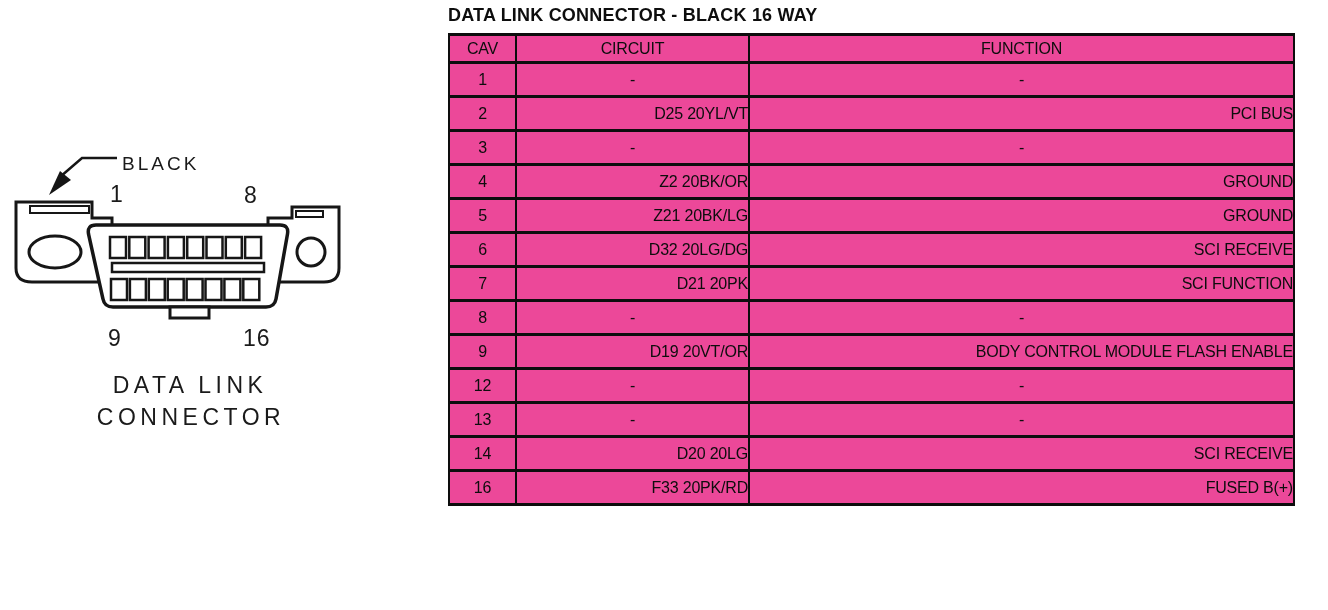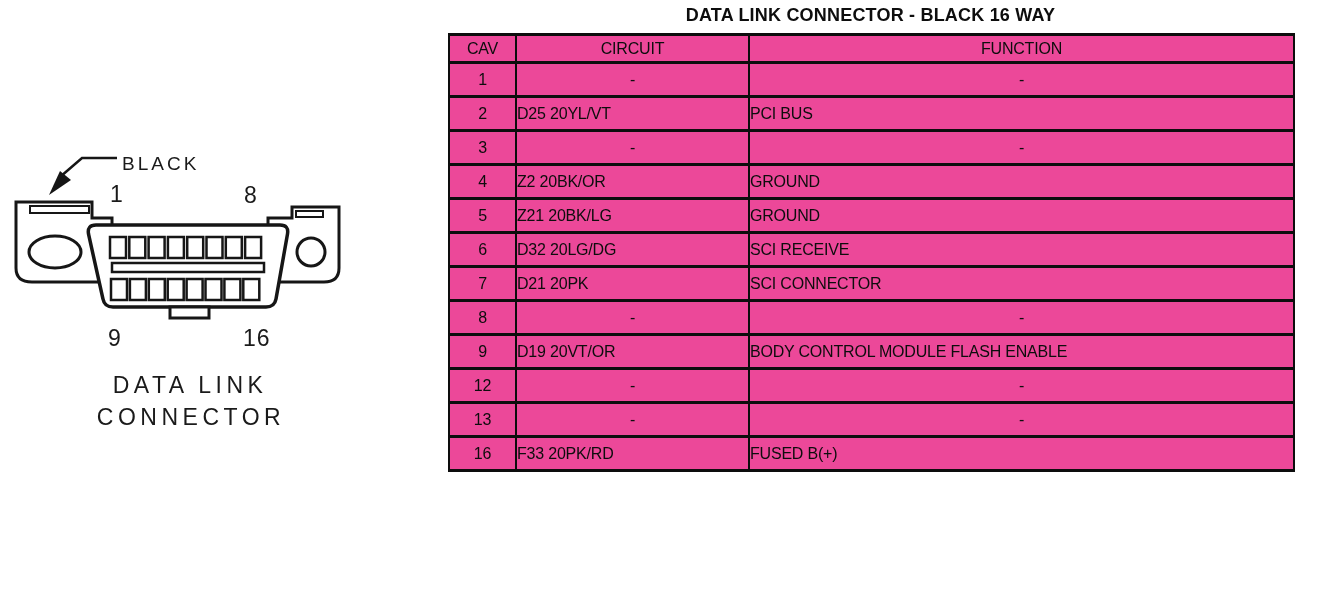--- a/index.html
+++ b/index.html
@@ -10,21 +10,21 @@
     background: #ffffff;
     font-family: "Liberation Sans", sans-serif;
     color: #111111;
     overflow: hidden;
   }
 
   
   .table-title {
     position: absolute;
     left: 448px; top: 5px; width: 845px;
-    text-align: center;
+    text-align: left;
     font-size: 18px;
     font-weight: bold;
     letter-spacing: 0.2px;
     color: #0d0d0d;
   }
   table.dlc {
     position: absolute;
     left: 448px; top: 33px;
     width: 845px;
     border-collapse: collapse;
@@ -40,21 +40,21 @@
     letter-spacing: -0.2px;
     padding: 0;
     overflow: hidden;
     white-space: nowrap;
     color: #0d0d0d;
     background: #ec4899;
   }
   table.dlc th { height: 25px; text-align: center; }
   table.dlc td { height: 31px; }
   td.col-cav { text-align: center; }
-  td.col-circuit, td.col-function { text-align: left; padding-left: 9px; }
+  td.col-circuit, td.col-function { text-align: right; padding-left: 9px; }
   td.dash { text-align: center !important; padding-left: 0 !important; }
 
   
   .connector-svg {
     position: absolute;
     left: 0px; top: 130px;
     width: 360px; height: 330px;
   }
   .ink-stroke { fill: none; stroke: #161616; }
   .ink-fill { fill: #161616; stroke: none; }
@@ -164,21 +164,21 @@
           <td class="col-function">GROUND</td>
         </tr>
         <tr>
           <td class="col-cav">6</td>
           <td class="col-circuit">D32 20LG/DG</td>
           <td class="col-function">SCI RECEIVE</td>
         </tr>
         <tr>
           <td class="col-cav">7</td>
           <td class="col-circuit">D21 20PK</td>
-          <td class="col-function">SCI CONNECTOR</td>
+          <td class="col-function">SCI FUNCTION</td>
         </tr>
         <tr>
           <td class="col-cav">8</td>
           <td class="col-circuit dash">-</td>
           <td class="col-function dash">-</td>
         </tr>
         <tr>
           <td class="col-cav">9</td>
           <td class="col-circuit">D19 20VT/OR</td>
           <td class="col-function">BODY CONTROL MODULE FLASH ENABLE</td>
@@ -187,20 +187,25 @@
           <td class="col-cav">12</td>
           <td class="col-circuit dash">-</td>
           <td class="col-function dash">-</td>
         </tr>
         <tr>
           <td class="col-cav">13</td>
           <td class="col-circuit dash">-</td>
           <td class="col-function dash">-</td>
         </tr>
         <tr>
+          <td class="col-cav">14</td>
+          <td class="col-circuit">D20 20LG</td>
+          <td class="col-function">SCI RECEIVE</td>
+        </tr>
+        <tr>
           <td class="col-cav">16</td>
           <td class="col-circuit">F33 20PK/RD</td>
           <td class="col-function">FUSED B(+)</td>
         </tr>
       </tbody>
   </table>
 
 </div>
 
 </body></html>

